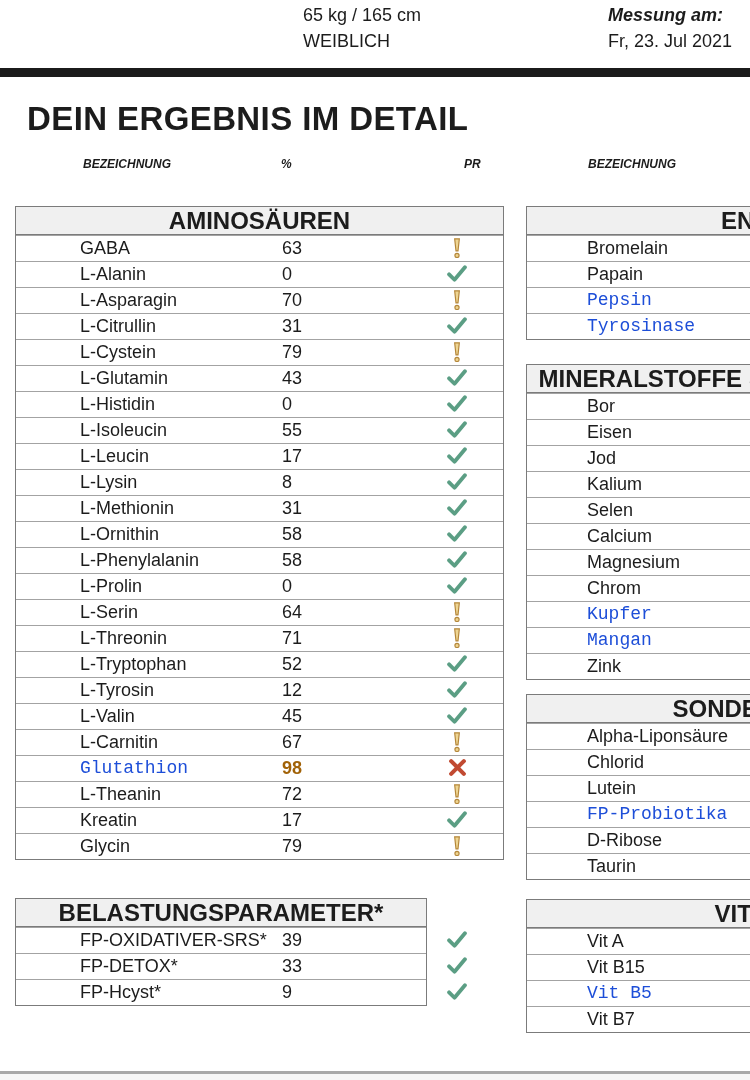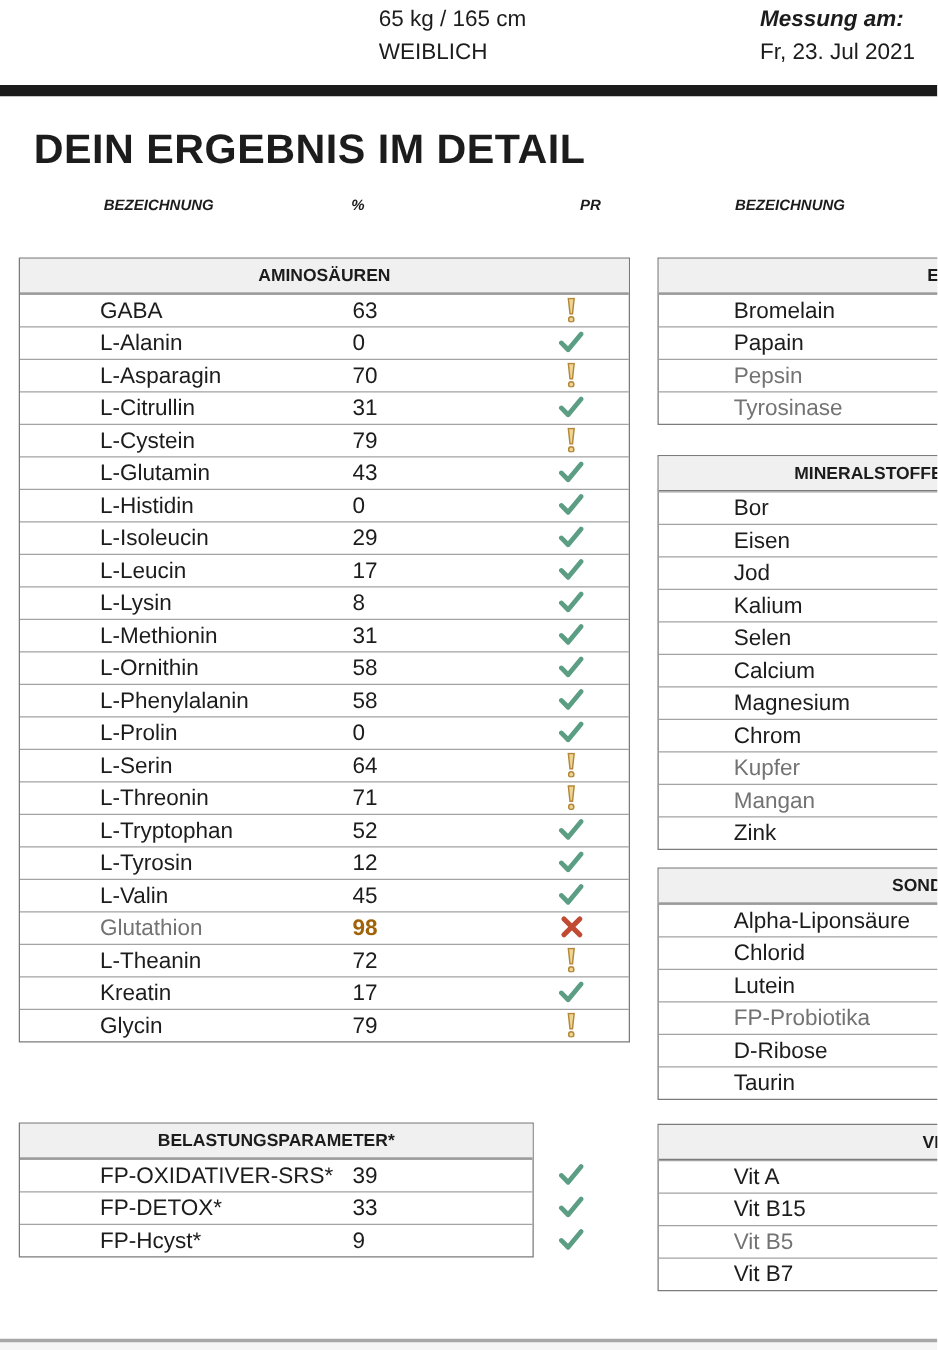--- a/index.html
+++ b/index.html
@@ -13,31 +13,31 @@
   .black-bar{left:0;top:68px;width:750px;height:9px;background:#1b1b1b;}
 
   
   .page-title{left:27px;top:100px;font-size:33px;font-weight:bold;letter-spacing:.4px;white-space:nowrap;}
 
   
   .colhead{font-size:12px;font-weight:bold;font-style:italic;white-space:nowrap;}
 
   
   .tbl{position:absolute;border:1.5px solid #7b7b7b;background:#fff;box-sizing:border-box;}
-  .t-head{height:27px;line-height:27px;text-align:center;font-weight:bold;font-size:14px;
+  .t-head{height:27px;line-height:27px;text-align:center;font-weight:bold;font-size:24px;
           background:#f0f0f0;border-bottom:1px solid #7b7b7b;white-space:nowrap;overflow:visible;}
   .t-row{position:relative;height:26px;box-sizing:border-box;border-top:1px solid #a3a3a3;}
   .t-row:first-of-type{border-top:none;}
   .t-row span{position:absolute;top:0;line-height:25px;font-size:18px;white-space:nowrap;}
   .c-name{left:64px;}
   .tbl.right .c-name{left:60px;}
   .c-val{left:266px;}
   .c-pr{left:424px;width:34px;text-align:center;}
   .c-pr svg{vertical-align:middle;margin-top:-3px;}
-  .t-row.alert .c-name{color:#737373;}
+  .t-row.alert .c-name{color:#1d4ed8;font-family:Liberation Mono, monospace;}
   .t-row.alert .c-val{color:#a16207;font-weight:bold;}
 
   
   .bottom-line{left:0;top:1071px;width:750px;height:3px;background:#a8a8a8;}
   .bottom-fill{left:0;top:1074px;width:750px;height:6px;background:#f6f6f6;}
 </style>
 </head>
 <body>
 
 <div class="page">
@@ -105,21 +105,21 @@
       </div>
       <div class="t-row">
         <span class="c-name">L-Histidin</span>
         <span class="c-val">0</span>
         <span class="c-pr"><svg width="20" height="17" viewBox="0 0 24 20">
             <path d="M2.5 11 L9 17.5 L21.5 2.5" fill="none" stroke="#5b9e84" stroke-width="4.6" stroke-linecap="round" stroke-linejoin="round"></path>
           </svg></span>
       </div>
       <div class="t-row">
         <span class="c-name">L-Isoleucin</span>
-        <span class="c-val">29</span>
+        <span class="c-val">55</span>
         <span class="c-pr"><svg width="20" height="17" viewBox="0 0 24 20">
             <path d="M2.5 11 L9 17.5 L21.5 2.5" fill="none" stroke="#5b9e84" stroke-width="4.6" stroke-linecap="round" stroke-linejoin="round"></path>
           </svg></span>
       </div>
       <div class="t-row">
         <span class="c-name">L-Leucin</span>
         <span class="c-val">17</span>
         <span class="c-pr"><svg width="20" height="17" viewBox="0 0 24 20">
             <path d="M2.5 11 L9 17.5 L21.5 2.5" fill="none" stroke="#5b9e84" stroke-width="4.6" stroke-linecap="round" stroke-linejoin="round"></path>
           </svg></span>
@@ -187,20 +187,28 @@
         <span class="c-val">12</span>
         <span class="c-pr"><svg width="20" height="17" viewBox="0 0 24 20">
             <path d="M2.5 11 L9 17.5 L21.5 2.5" fill="none" stroke="#5b9e84" stroke-width="4.6" stroke-linecap="round" stroke-linejoin="round"></path>
           </svg></span>
       </div>
       <div class="t-row">
         <span class="c-name">L-Valin</span>
         <span class="c-val">45</span>
         <span class="c-pr"><svg width="20" height="17" viewBox="0 0 24 20">
             <path d="M2.5 11 L9 17.5 L21.5 2.5" fill="none" stroke="#5b9e84" stroke-width="4.6" stroke-linecap="round" stroke-linejoin="round"></path>
+          </svg></span>
+      </div>
+      <div class="t-row">
+        <span class="c-name">L-Carnitin</span>
+        <span class="c-val">67</span>
+        <span class="c-pr"><svg width="10" height="20" viewBox="0 0 12 24">
+            <path d="M3.2 1 L8.8 1 L7.2 15.5 L4.8 15.5 Z" fill="#eed592" stroke="#b5873a" stroke-width="1.4"></path>
+            <circle cx="6" cy="21" r="2.5" fill="#eed592" stroke="#b5873a" stroke-width="1.4"></circle>
           </svg></span>
       </div>
       <div class="t-row alert">
         <span class="c-name">Glutathion</span>
         <span class="c-val">98</span>
         <span class="c-pr"><svg width="19" height="19" viewBox="0 0 24 24">
             <path d="M4 4 L20 20 M20 4 L4 20" fill="none" stroke="#c14a32" stroke-width="5.2" stroke-linecap="round"></path>
           </svg></span>
       </div>
       <div class="t-row">

